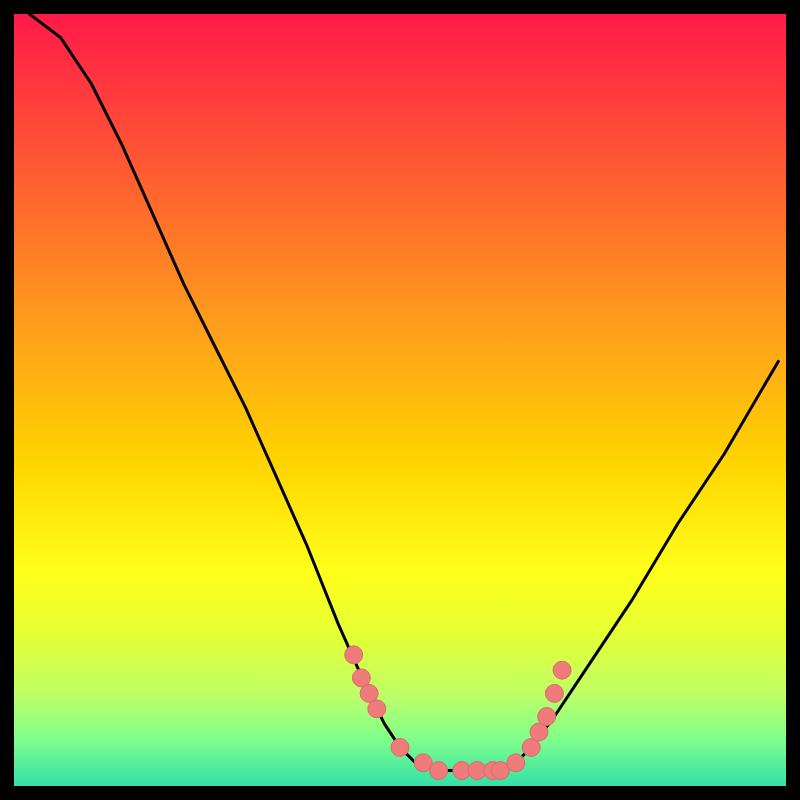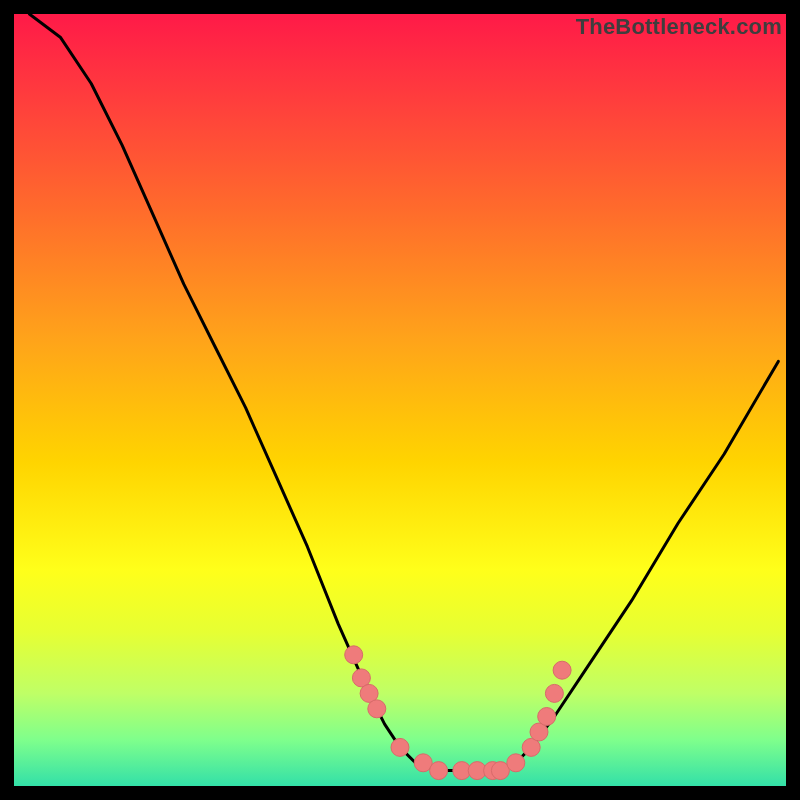--- a/index.html
+++ b/index.html
@@ -58,21 +58,20 @@
     height: 100%;
   }
 </style>
 </head>
 <body>
 
 <div class="frame">
   <div class="plot-area">
     <div class="gradient"></div>
 
-    <div class="watermark">TheBottleneck.com</div>
 
     <svg class="overlay" viewBox="0 0 772 772" preserveAspectRatio="none">
       <g>
         <path id="curvePath" fill="none" stroke="#000" stroke-width="3" stroke-linecap="round" stroke-linejoin="round" d="M 15.4 0.0 L 46.3 23.2 L 77.2 69.5 L 108.1 131.2 L 139.0 200.7 L 169.8 270.2 L 200.7 332.0 L 231.6 393.7 L 262.5 463.2 L 293.4 532.7 L 324.2 609.9 L 355.1 679.4 L 370.6 710.2 L 386.0 733.4 L 401.4 748.8 L 424.6 756.6 L 447.8 756.6 L 463.2 756.6 L 486.4 756.6 L 501.8 748.8 L 517.2 733.4 L 540.4 702.5 L 571.3 656.2 L 617.6 586.7 L 663.9 509.5 L 710.2 440.0 L 764.3 347.4"></path>
       </g>
       <g id="markers">
           <circle cx="339.7" cy="640.8" r="9" fill="#ef7b7b" stroke="#d86a6a" stroke-width="1"></circle>
           <circle cx="347.4" cy="663.9" r="9" fill="#ef7b7b" stroke="#d86a6a" stroke-width="1"></circle>
           <circle cx="355.1" cy="679.4" r="9" fill="#ef7b7b" stroke="#d86a6a" stroke-width="1"></circle>
           <circle cx="362.8" cy="694.8" r="9" fill="#ef7b7b" stroke="#d86a6a" stroke-width="1"></circle>

